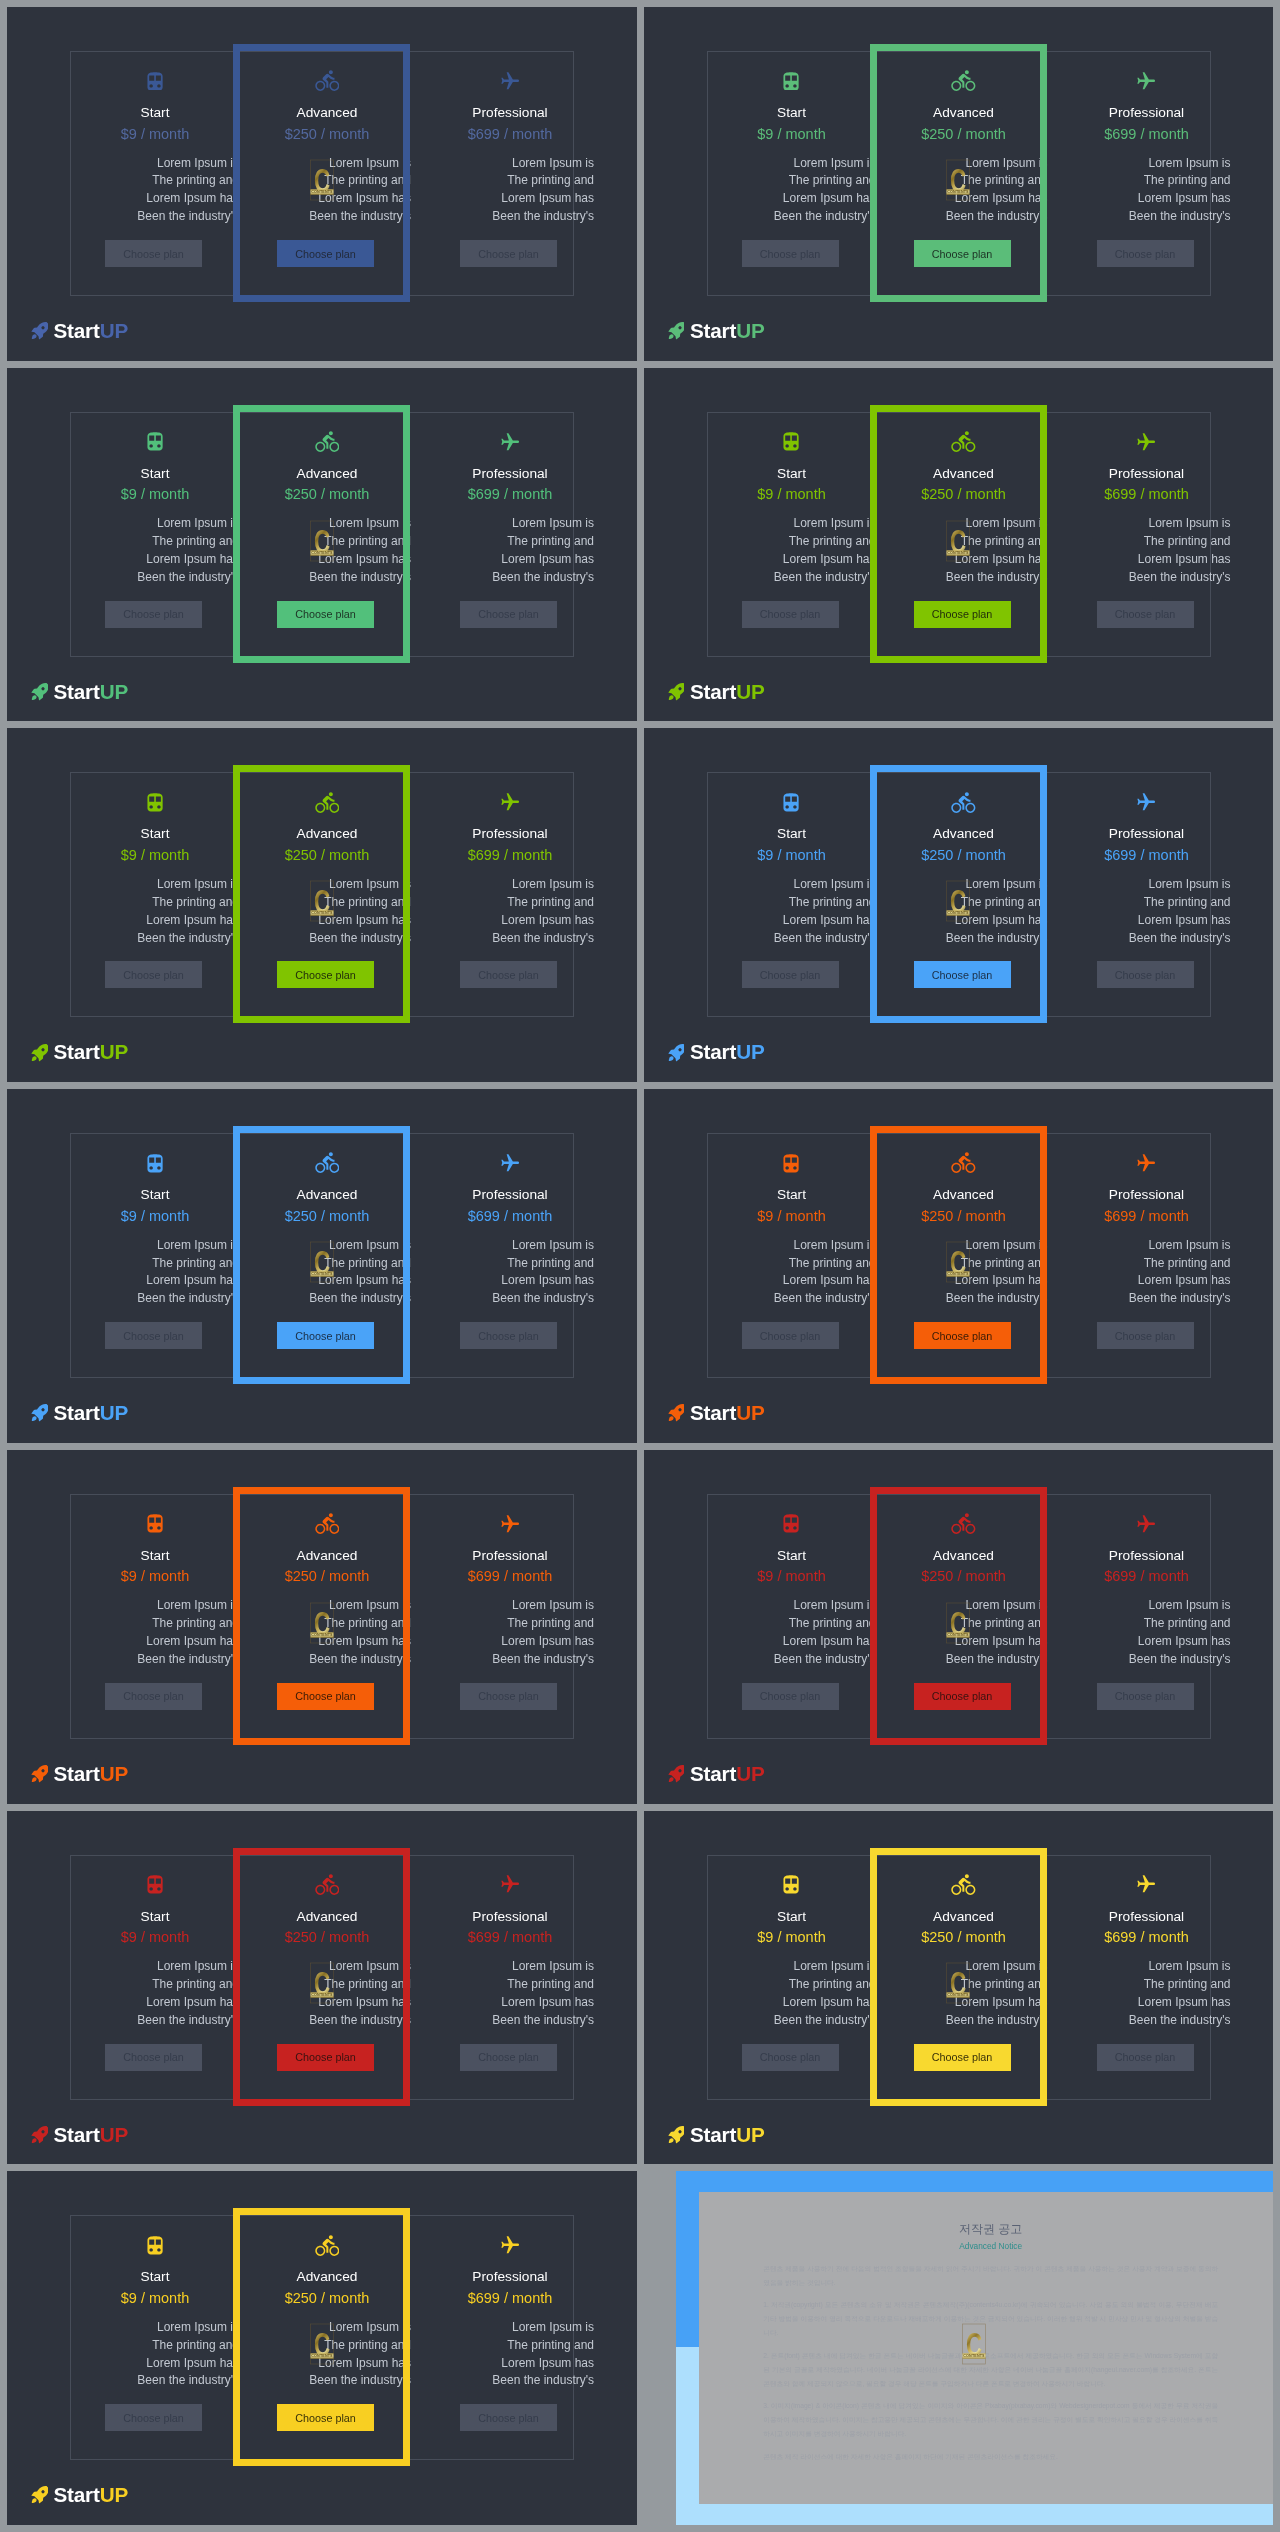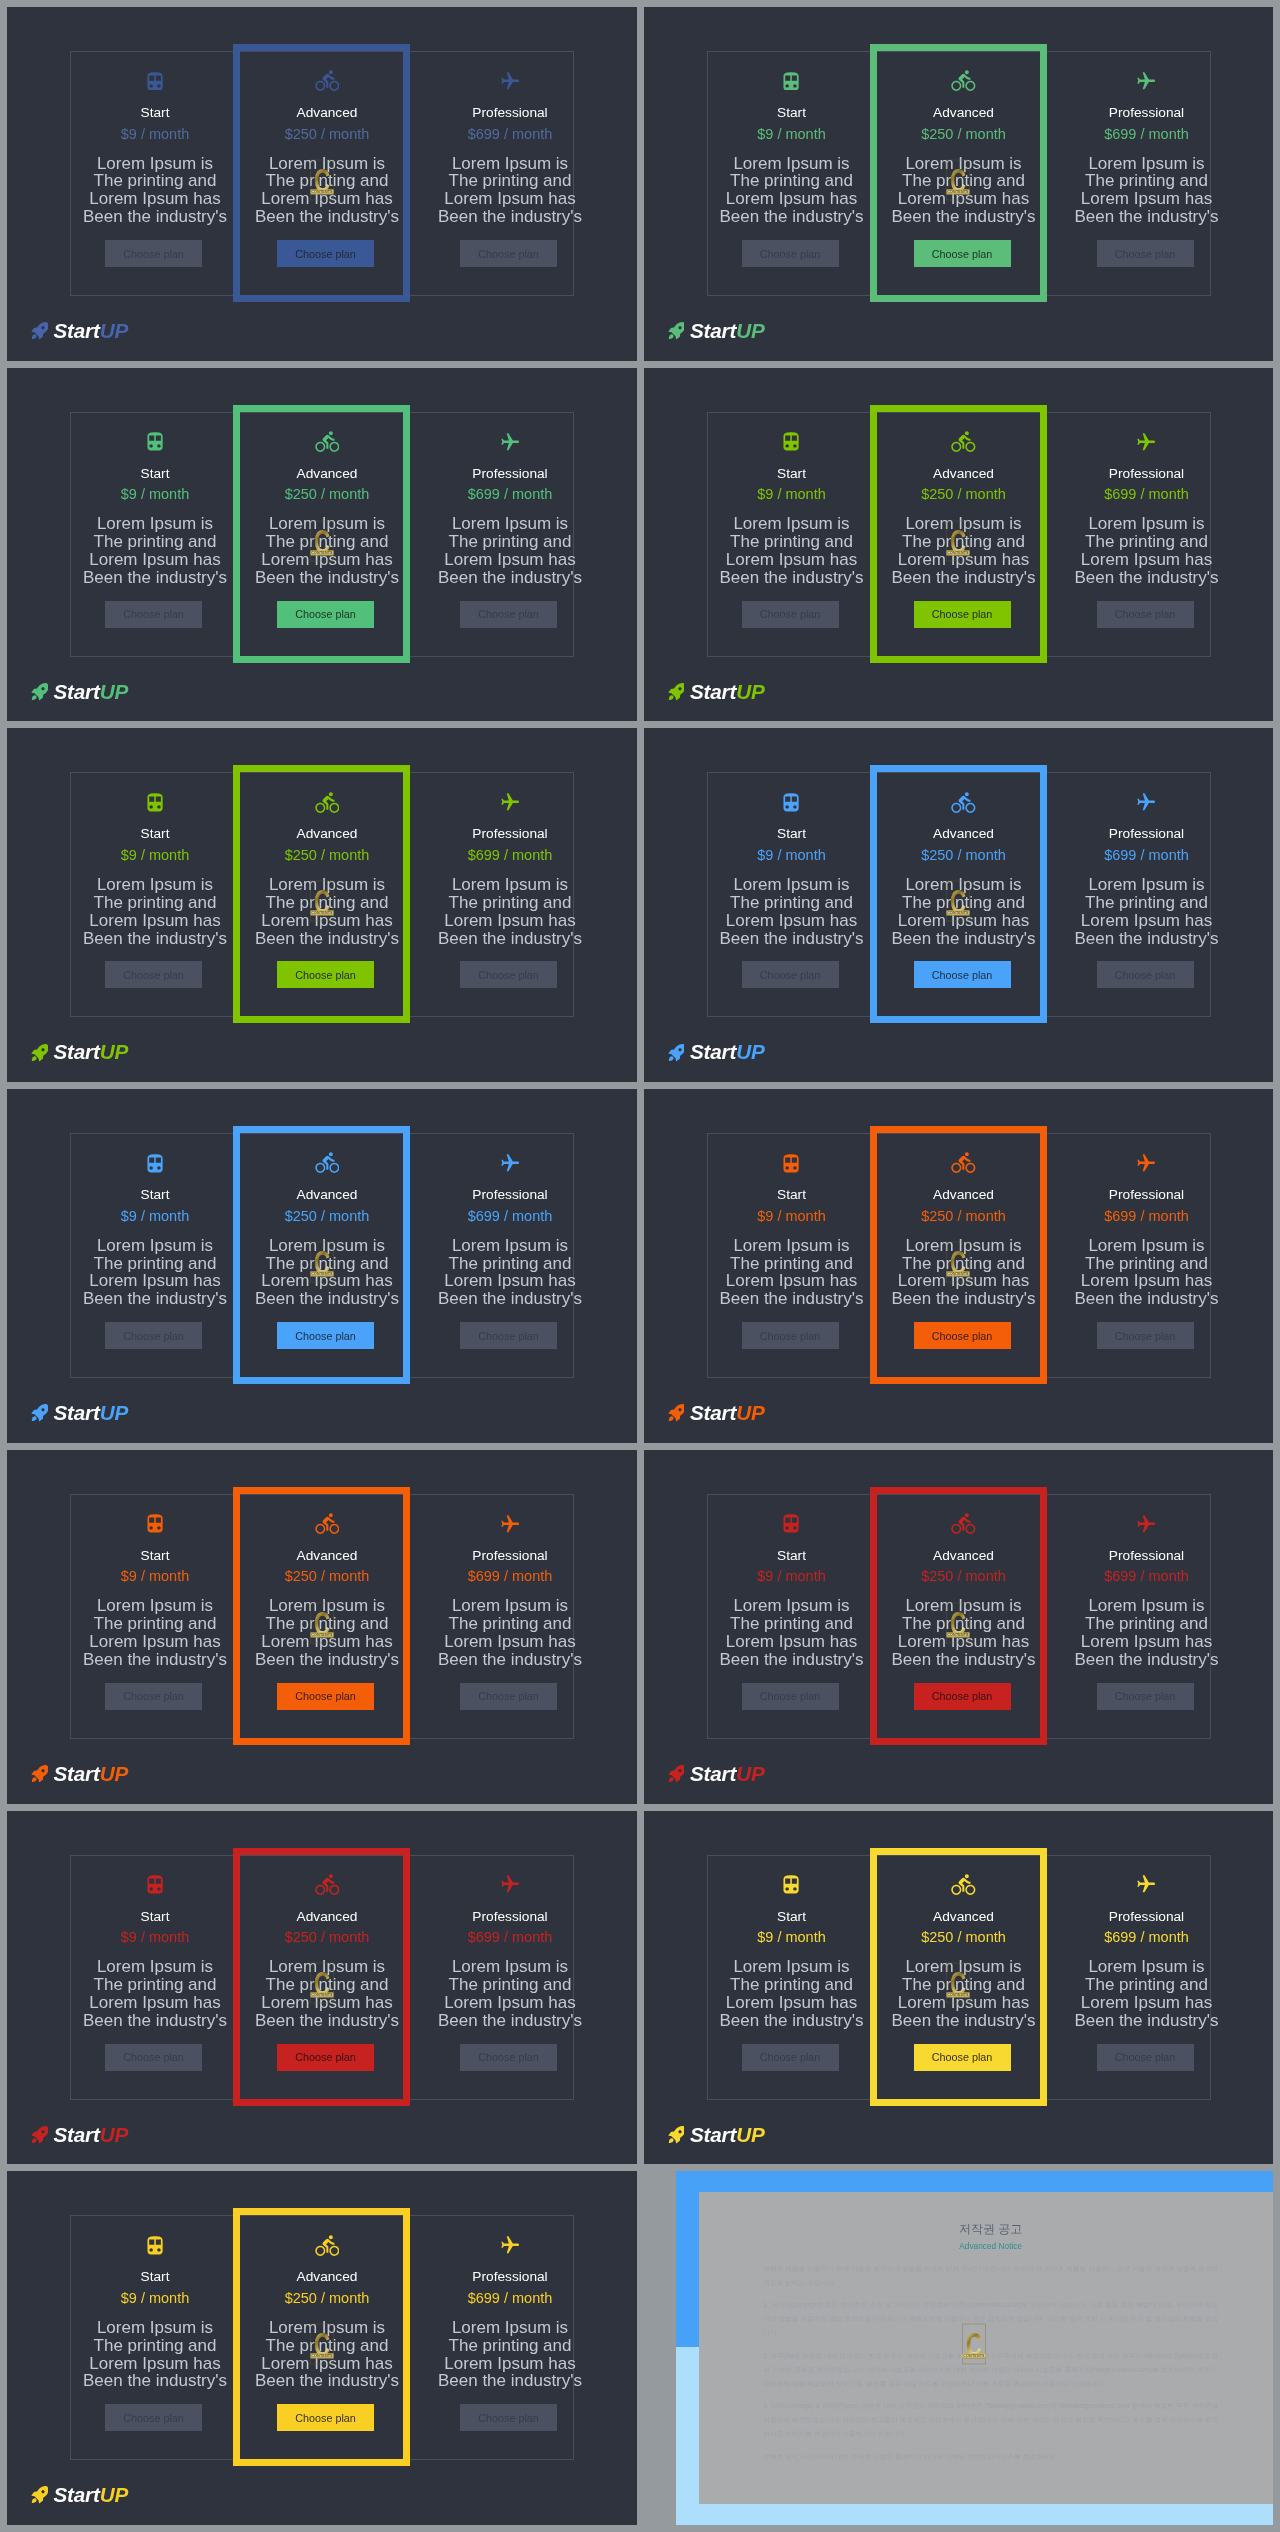--- a/index.html
+++ b/index.html
@@ -15,32 +15,32 @@
         border:1px solid #474d59;box-sizing:border-box;}
 .pcol{position:absolute;top:0;width:168px;height:243px;}
 .pcol.c0{left:0}.pcol.c1{left:172px}.pcol.c2{left:355px}
 .picon{position:absolute;left:0;right:0;top:16px;height:26px;
        display:flex;align-items:center;justify-content:center;}
 .picon svg{display:block}
 .ptitle{position:absolute;left:0;right:0;top:53px;text-align:center;
         font-size:13.7px;color:#ffffff;line-height:16px;}
 .pprice{position:absolute;left:0;right:0;top:73.5px;text-align:center;
         font-size:14.5px;line-height:17px;}
-.pdesc{position:absolute;left:0;right:0;top:102.5px;text-align:center;
-       font-size:17px;line-height:17.9px;color:#c3c9d2;}
+.pdesc{position:absolute;left:0;right:0;top:102.5px;text-align:right;
+       font-size:12px;line-height:17.9px;color:#c3c9d2;}
 .pbtn{position:absolute;left:34px;top:188px;width:97px;height:27px;
       background:#4b5160;color:#353c4b;font-size:10.8px;
       display:flex;align-items:center;justify-content:center;}
 .hlbox{position:absolute;box-sizing:border-box;left:226px;top:37px;width:177px;height:258px;
        border:7.5px solid #000;}
 
 .logo{position:absolute;left:23px;top:308px;height:32px;display:flex;align-items:center;}
 .logo .logoicon{display:block;margin-right:6px;line-height:0;}
 .logo svg{display:block;}
-.logotext{font-size:20.7px;font-weight:bold;line-height:32px;letter-spacing:-.2px;white-space:nowrap;font-style:italic;}
+.logotext{font-size:20.7px;font-weight:bold;line-height:32px;letter-spacing:-.2px;white-space:nowrap;}
 .logotext .w{color:#ffffff}
 
 .wm{position:absolute;left:50%;top:50%;width:34px;height:42px;
     margin-left:-17px;margin-top:-25px;pointer-events:none;opacity:.93;}
 
 .cpslide{background:#47a1f6;margin-left:32px;}
 .cpband{position:absolute;left:0;top:175.7px;right:0;bottom:0;background:#addffd;}
 .cppaper{position:absolute;left:23.3px;top:20.5px;width:581.7px;height:312.4px;background:#aaabad;}
 .cpinner{position:absolute;left:64.4px;width:455px;top:30px;}
 .cptitle{text-align:center;font-size:12px;color:#5a6274;line-height:15px;

